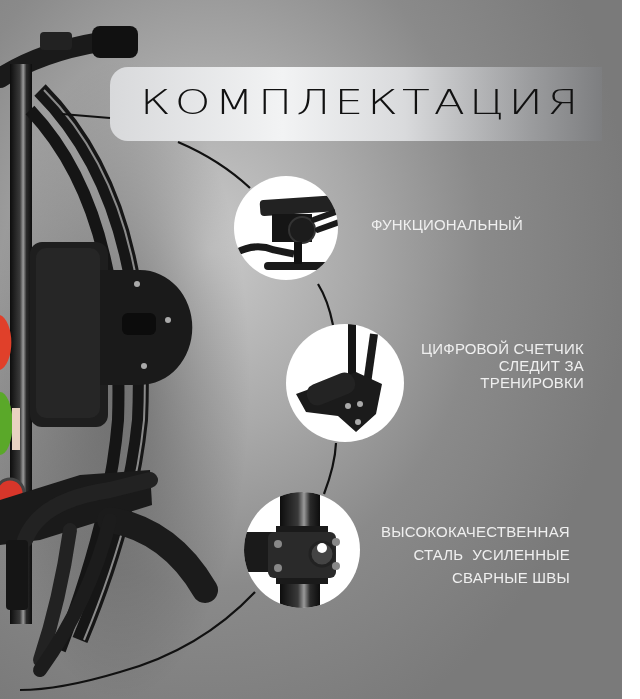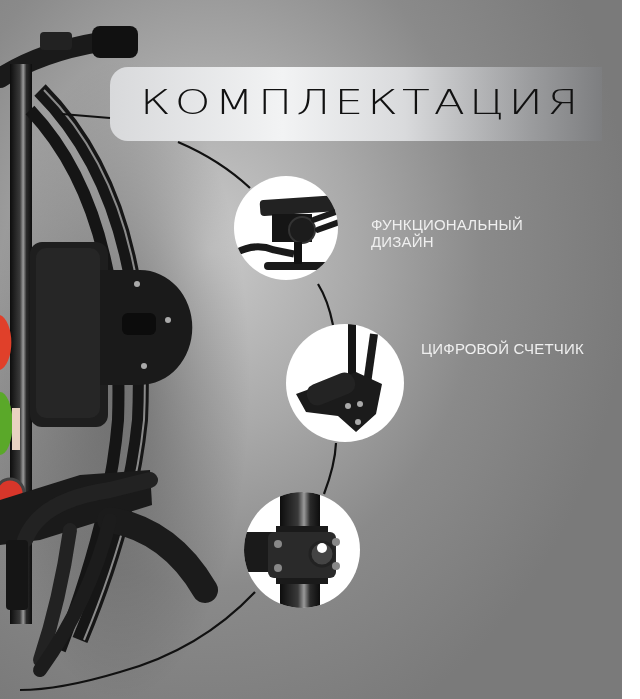--- a/index.html
+++ b/index.html
@@ -23,21 +23,21 @@
     transform:scaleX(1.34); transform-origin:left center;
     white-space:nowrap; line-height:44px;
   }
   svg.overlay { position:absolute; left:0; top:0; }
   .detail-circle {
     position:absolute; border-radius:50%; background:#ffffff; overflow:hidden;
   }
   .caption {
     position:absolute; color:#efefef;
     font-family:"Liberation Sans", sans-serif; font-size:15px; line-height:17px;
-    text-transform:uppercase; letter-spacing:0.2px;
+    text-transform:uppercase; letter-spacing:0.2px;text-align:right;
   }
   .caption div { white-space:nowrap; }
   .caption3 { font-size:15px; line-height:23px; }
 </style>
 </head>
 <body>
 
 <div class="canvas">
 
   <svg class="overlay" width="640" height="699">
@@ -107,47 +107,53 @@
       <rect x="38" y="38" width="40" height="28" fill="#151515"></rect>
       <circle cx="68" cy="54" r="13" fill="#1c1c1c" stroke="#333" stroke-width="2"></circle>
       <rect x="76" y="42" width="30" height="6" rx="3" fill="#1a1a1a" transform="rotate(-20 76 42)"></rect>
       <rect x="80" y="52" width="30" height="6" rx="3" fill="#1a1a1a" transform="rotate(-20 80 52)"></rect>
       <rect x="30" y="86" width="72" height="8" rx="4" fill="#1a1a1a"></rect>
       <rect x="60" y="66" width="8" height="22" fill="#111"></rect>
     </svg>
   </div>
   <div class="caption" style="left:371px;top:216px;">
     <div>ФУНКЦИОНАЛЬНЫЙ</div>
-    <div>ДИЗАЙН</div>
   </div>
 
   <div class="detail-circle" style="left:286px;top:324px;width:118px;height:118px;">
     <svg width="118" height="118">
       <rect x="62" y="0" width="8" height="62" fill="#151515"></rect>
       <rect x="84" y="10" width="8" height="55" fill="#1a1a1a" transform="rotate(8 88 10)"></rect>
       <path d="M10 70 L70 48 L96 60 L90 90 L70 108 L52 92 L20 88 Z" fill="#1b1b1b"></path>
       <rect x="20" y="54" width="50" height="22" rx="10" fill="#232323" transform="rotate(-22 45 65)"></rect>
       <circle cx="62" cy="82" r="3" fill="#aaa"></circle>
       <circle cx="74" cy="80" r="3" fill="#aaa"></circle>
       <circle cx="72" cy="98" r="3" fill="#aaa"></circle>
     </svg>
   </div>
   <div class="caption" style="left:421px;top:340px;">
     <div>ЦИФРОВОЙ СЧЕТЧИК</div>
+    <div>СЛЕДИТ ЗА</div>
+    <div>ТРЕНИРОВКИ</div>
   </div>
 
   <div class="detail-circle" style="left:244px;top:492px;width:116px;height:116px;">
     <svg width="116" height="116">
       <rect x="0" y="40" width="30" height="40" fill="#1a1a1a"></rect>
       <rect x="36" y="0" width="40" height="116" fill="url(#tube)"></rect>
       <rect x="24" y="40" width="68" height="46" rx="6" fill="#2a2a2a"></rect>
       <rect x="32" y="34" width="52" height="6" fill="#1a1a1a"></rect>
       <rect x="32" y="86" width="52" height="6" fill="#1a1a1a"></rect>
       <circle cx="78" cy="62" r="12" fill="#444" stroke="#222" stroke-width="3"></circle>
       <circle cx="78" cy="56" r="5" fill="#fff"></circle>
       <circle cx="34" cy="52" r="4" fill="#888"></circle>
       <circle cx="34" cy="76" r="4" fill="#888"></circle>
       <circle cx="92" cy="50" r="4" fill="#888"></circle>
       <circle cx="92" cy="74" r="4" fill="#888"></circle>
     </svg>
   </div>
+  <div class="caption caption3" style="left:381px;top:520px;">
+    <div>ВЫСОКОКАЧЕСТВЕННАЯ</div>
+    <div style="white-space:pre;">СТАЛЬ  УСИЛЕННЫЕ</div>
+    <div>СВАРНЫЕ ШВЫ</div>
+  </div>
 
 </div>
 
 </body></html>

